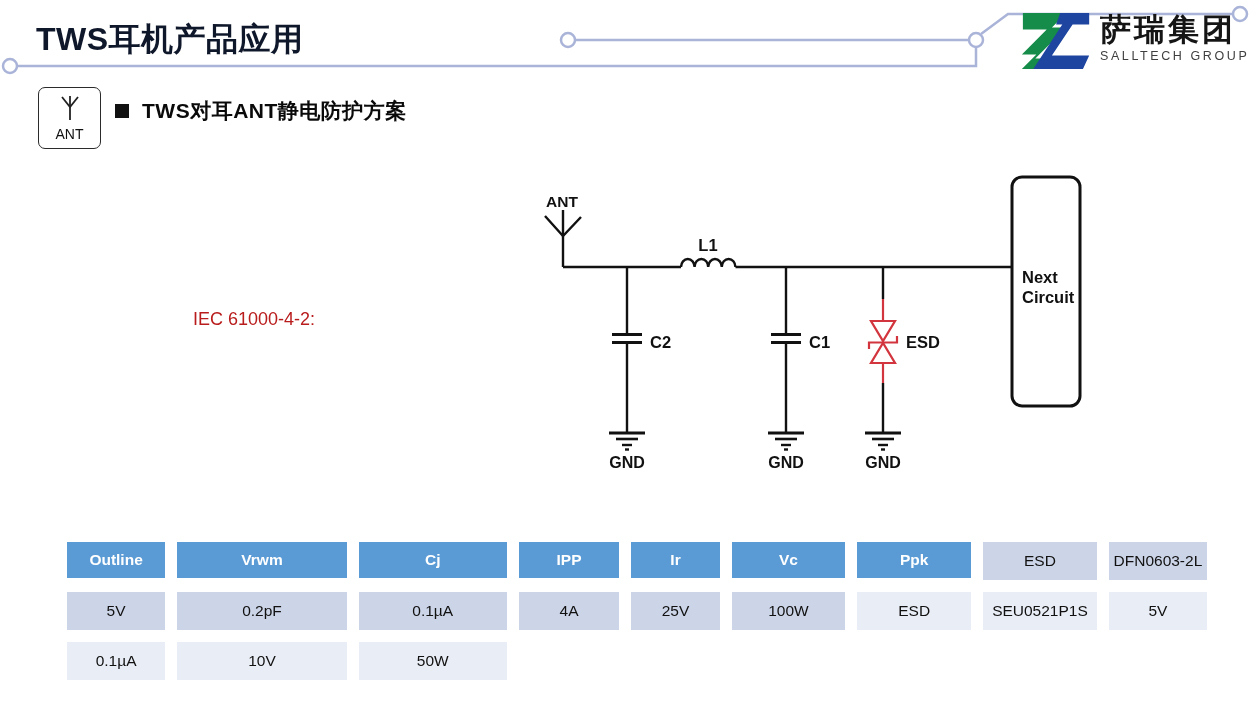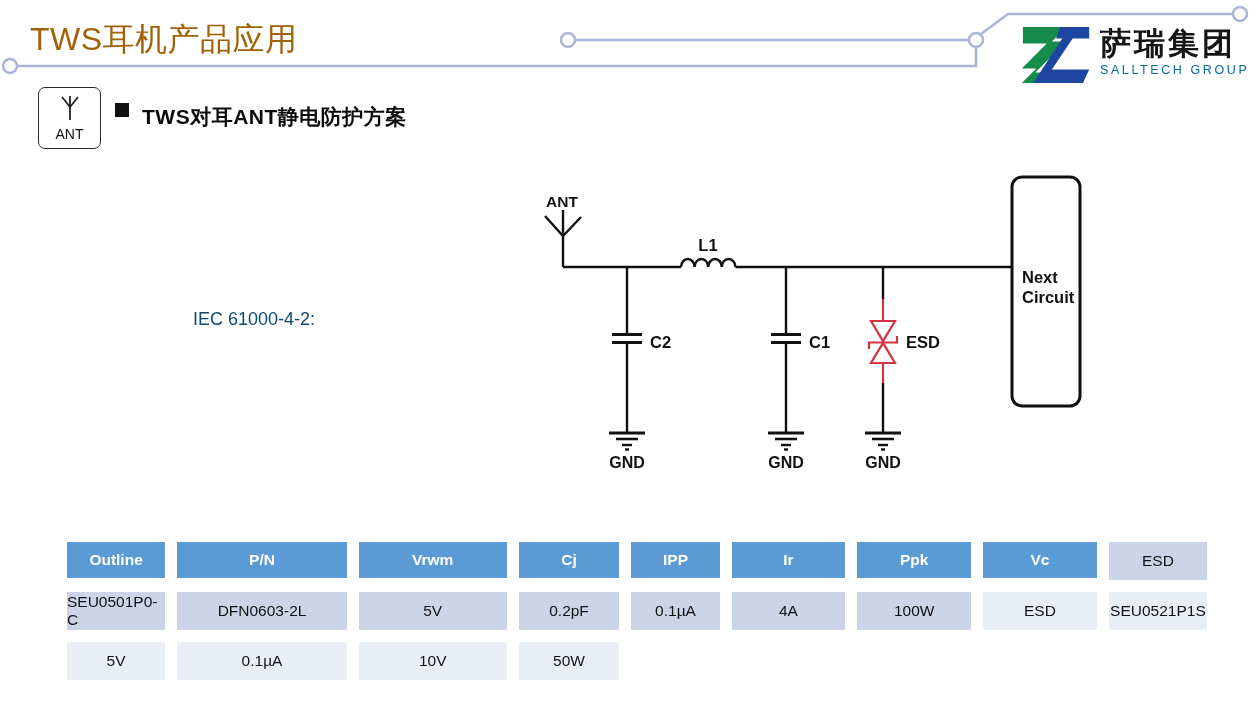--- a/index.html
+++ b/index.html
@@ -3,42 +3,42 @@
 <meta charset="utf-8">
 <style>
   html,body{margin:0;padding:0;}
   body{
     width:1257px;height:704px;background:#ffffff;overflow:hidden;position:relative;
     font-family:"Liberation Sans","DejaVu Sans",sans-serif;color:#111;
   }
   .abs{position:absolute;}
   
   .page-title{
-    left:30px;top:18px;font-size:32px;font-weight:normal;color:#a16207;
+    left:36px;top:18px;font-size:32px;font-weight:bold;color:#0f172a;
     letter-spacing:0.5px;white-space:nowrap;
   }
   
-  .logo{left:1016px;top:26px;display:flex;align-items:flex-start;}
+  .logo{left:1016px;top:12px;display:flex;align-items:flex-start;}
   .logo-mark{width:78px;height:58px;}
   .logo-text{margin-left:6px;display:flex;flex-direction:column;}
   .logo-cn{font-size:31px;font-weight:bold;color:#151515;letter-spacing:3px;line-height:36px;white-space:nowrap;}
-  .logo-en{font-size:12.5px;color:#0369a1;letter-spacing:2.6px;margin-top:1px;white-space:nowrap;}
+  .logo-en{font-size:12.5px;color:#404040;letter-spacing:2.6px;margin-top:1px;white-space:nowrap;}
   
   .ant-badge{
     left:38px;top:87px;width:63px;height:62px;border:1.6px solid #2b2b2b;border-radius:7px;
     background:#fff;display:flex;flex-direction:column;align-items:center;justify-content:space-between;
     box-sizing:border-box;padding:5px 0 6px 0;
   }
   .ant-badge-label{font-size:14px;color:#111;}
   
-  .section{left:115px;top:103px;display:flex;}
+  .section{left:115px;top:97px;display:flex;align-items:center;}
   .section-bullet{width:14px;height:14px;background:#111;display:inline-block;margin-right:13px;}
   .section-title{font-size:21px;font-weight:bold;color:#0a0a0a;white-space:nowrap;letter-spacing:0.5px;}
   
-  .note{left:193px;top:306px;font-size:18px;line-height:26px;color:#0c4a6e;}
+  .note{left:193px;top:306px;font-size:18px;line-height:26px;color:#b91c1c;}
   
   .spec-table{
     left:67px;top:542px;width:1140px;
     display:grid;
     grid-template-columns:107fr 185fr 161fr 110fr 96fr 124fr 124fr 124fr 107fr;
     grid-auto-rows:auto;
     column-gap:2px;row-gap:3px;background:#ffffff;gap:12px;
   }
   .th{
     background:#5b9bd5;color:#ffffff;font-weight:bold;font-size:15.5px;
@@ -166,35 +166,34 @@
   <text x="786" y="468" font-size="16" font-weight="bold" fill="#111" text-anchor="middle">GND</text>
   <text x="883" y="468" font-size="16" font-weight="bold" fill="#111" text-anchor="middle">GND</text>
 
   <rect x="1012" y="177" width="68" height="229" rx="10" fill="#ffffff" stroke="#111" stroke-width="3"></rect>
   <text x="1022" y="283" font-size="16.5" font-weight="bold" fill="#111">Next</text>
   <text x="1022" y="303" font-size="16.5" font-weight="bold" fill="#111">Circuit</text>
 </svg>
 
 <div class="abs spec-table">
   <div class="th">Outline</div>
-  <div class="th">P/N</div>
   <div class="th">Vrwm</div>
   <div class="th">Cj</div>
   <div class="th">IPP</div>
   <div class="th">Ir</div>
+  <div class="th">Vc</div>
   <div class="th">Ppk</div>
-  <div class="th">Vc</div>
 
   <div class="td row-a">ESD</div>
-  <div class="td row-a">SEU0501P0-C</div>
   <div class="td row-a">DFN0603-2L</div>
   <div class="td row-a">5V</div>
   <div class="td row-a">0.2pF</div>
   <div class="td row-a">0.1µA</div>
   <div class="td row-a">4A</div>
+  <div class="td row-a">25V</div>
   <div class="td row-a">100W</div>
 
   <div class="td row-b">ESD</div>
   <div class="td row-b">SEU0521P1S</div>
   <div class="td row-b">5V</div>
   <div class="td row-b">0.1µA</div>
   <div class="td row-b">10V</div>
   <div class="td row-b">50W</div>
 </div>
 

